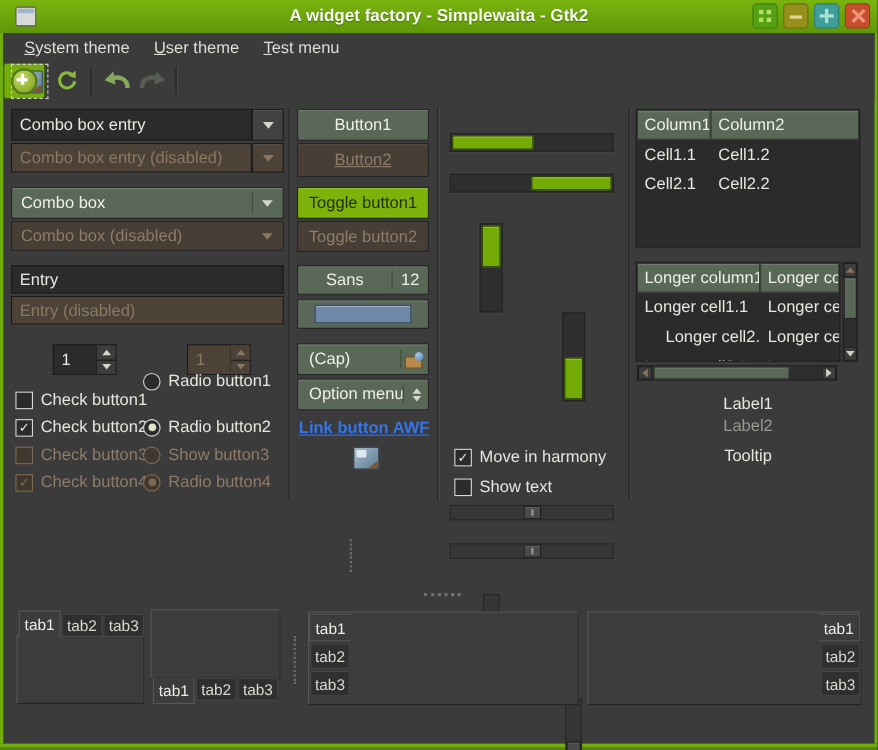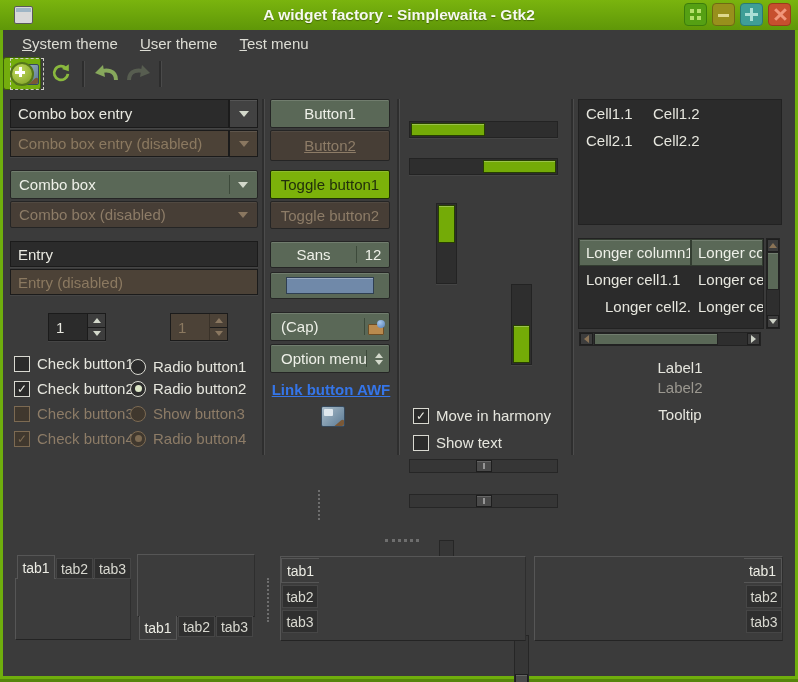--- a/index.html
+++ b/index.html
@@ -268,21 +268,21 @@
   </div>
   <div class="abs check-row dimtext" style="left:14px;top:405px;">
     <span class="checkbox dis"></span>
     <span>Check button3</span>
   </div>
   <div class="abs check-row dimtext" style="left:14px;top:430px;">
     <span class="checkbox dis">✓</span>
     <span>Check button4</span>
   </div>
 
-  <div class="abs check-row" style="left:130px;top:358px;">
+  <div class="abs check-row" style="left:130px;top:338px;">
     <span class="radio"></span>
     <span>Radio button1</span>
   </div>
   <div class="abs check-row" style="left:130px;top:380px;">
     <span class="radio">
         <i></i>
       </span>
     <span>Radio button2</span>
   </div>
   <div class="abs check-row dimtext" style="left:130px;top:405px;">
@@ -359,20 +359,24 @@
   <div class="abs check-row" style="left:413px;top:407px;">
     <span class="checkbox">✓</span>
     <span>Move in harmony</span>
   </div>
   <div class="abs check-row" style="left:413px;top:434px;">
     <span class="checkbox"></span>
     <span>Show text</span>
   </div>
 
   <div class="abs tree" style="left:578px;top:99px;width:204px;height:126px;">
+    <div class="th-row">
+      <div class="th" style="width:67px;">Column1</div>
+      <div class="th" style="flex:1;">Column2</div>
+    </div>
     <div class="tr">
       <div class="td" style="width:67px;">Cell1.1</div>
       <div class="td" style="flex:1;">Cell1.2</div>
     </div>
     <div class="tr">
       <div class="td" style="width:67px;">Cell2.1</div>
       <div class="td" style="flex:1;">Cell2.2</div>
     </div>
   </div>
 

